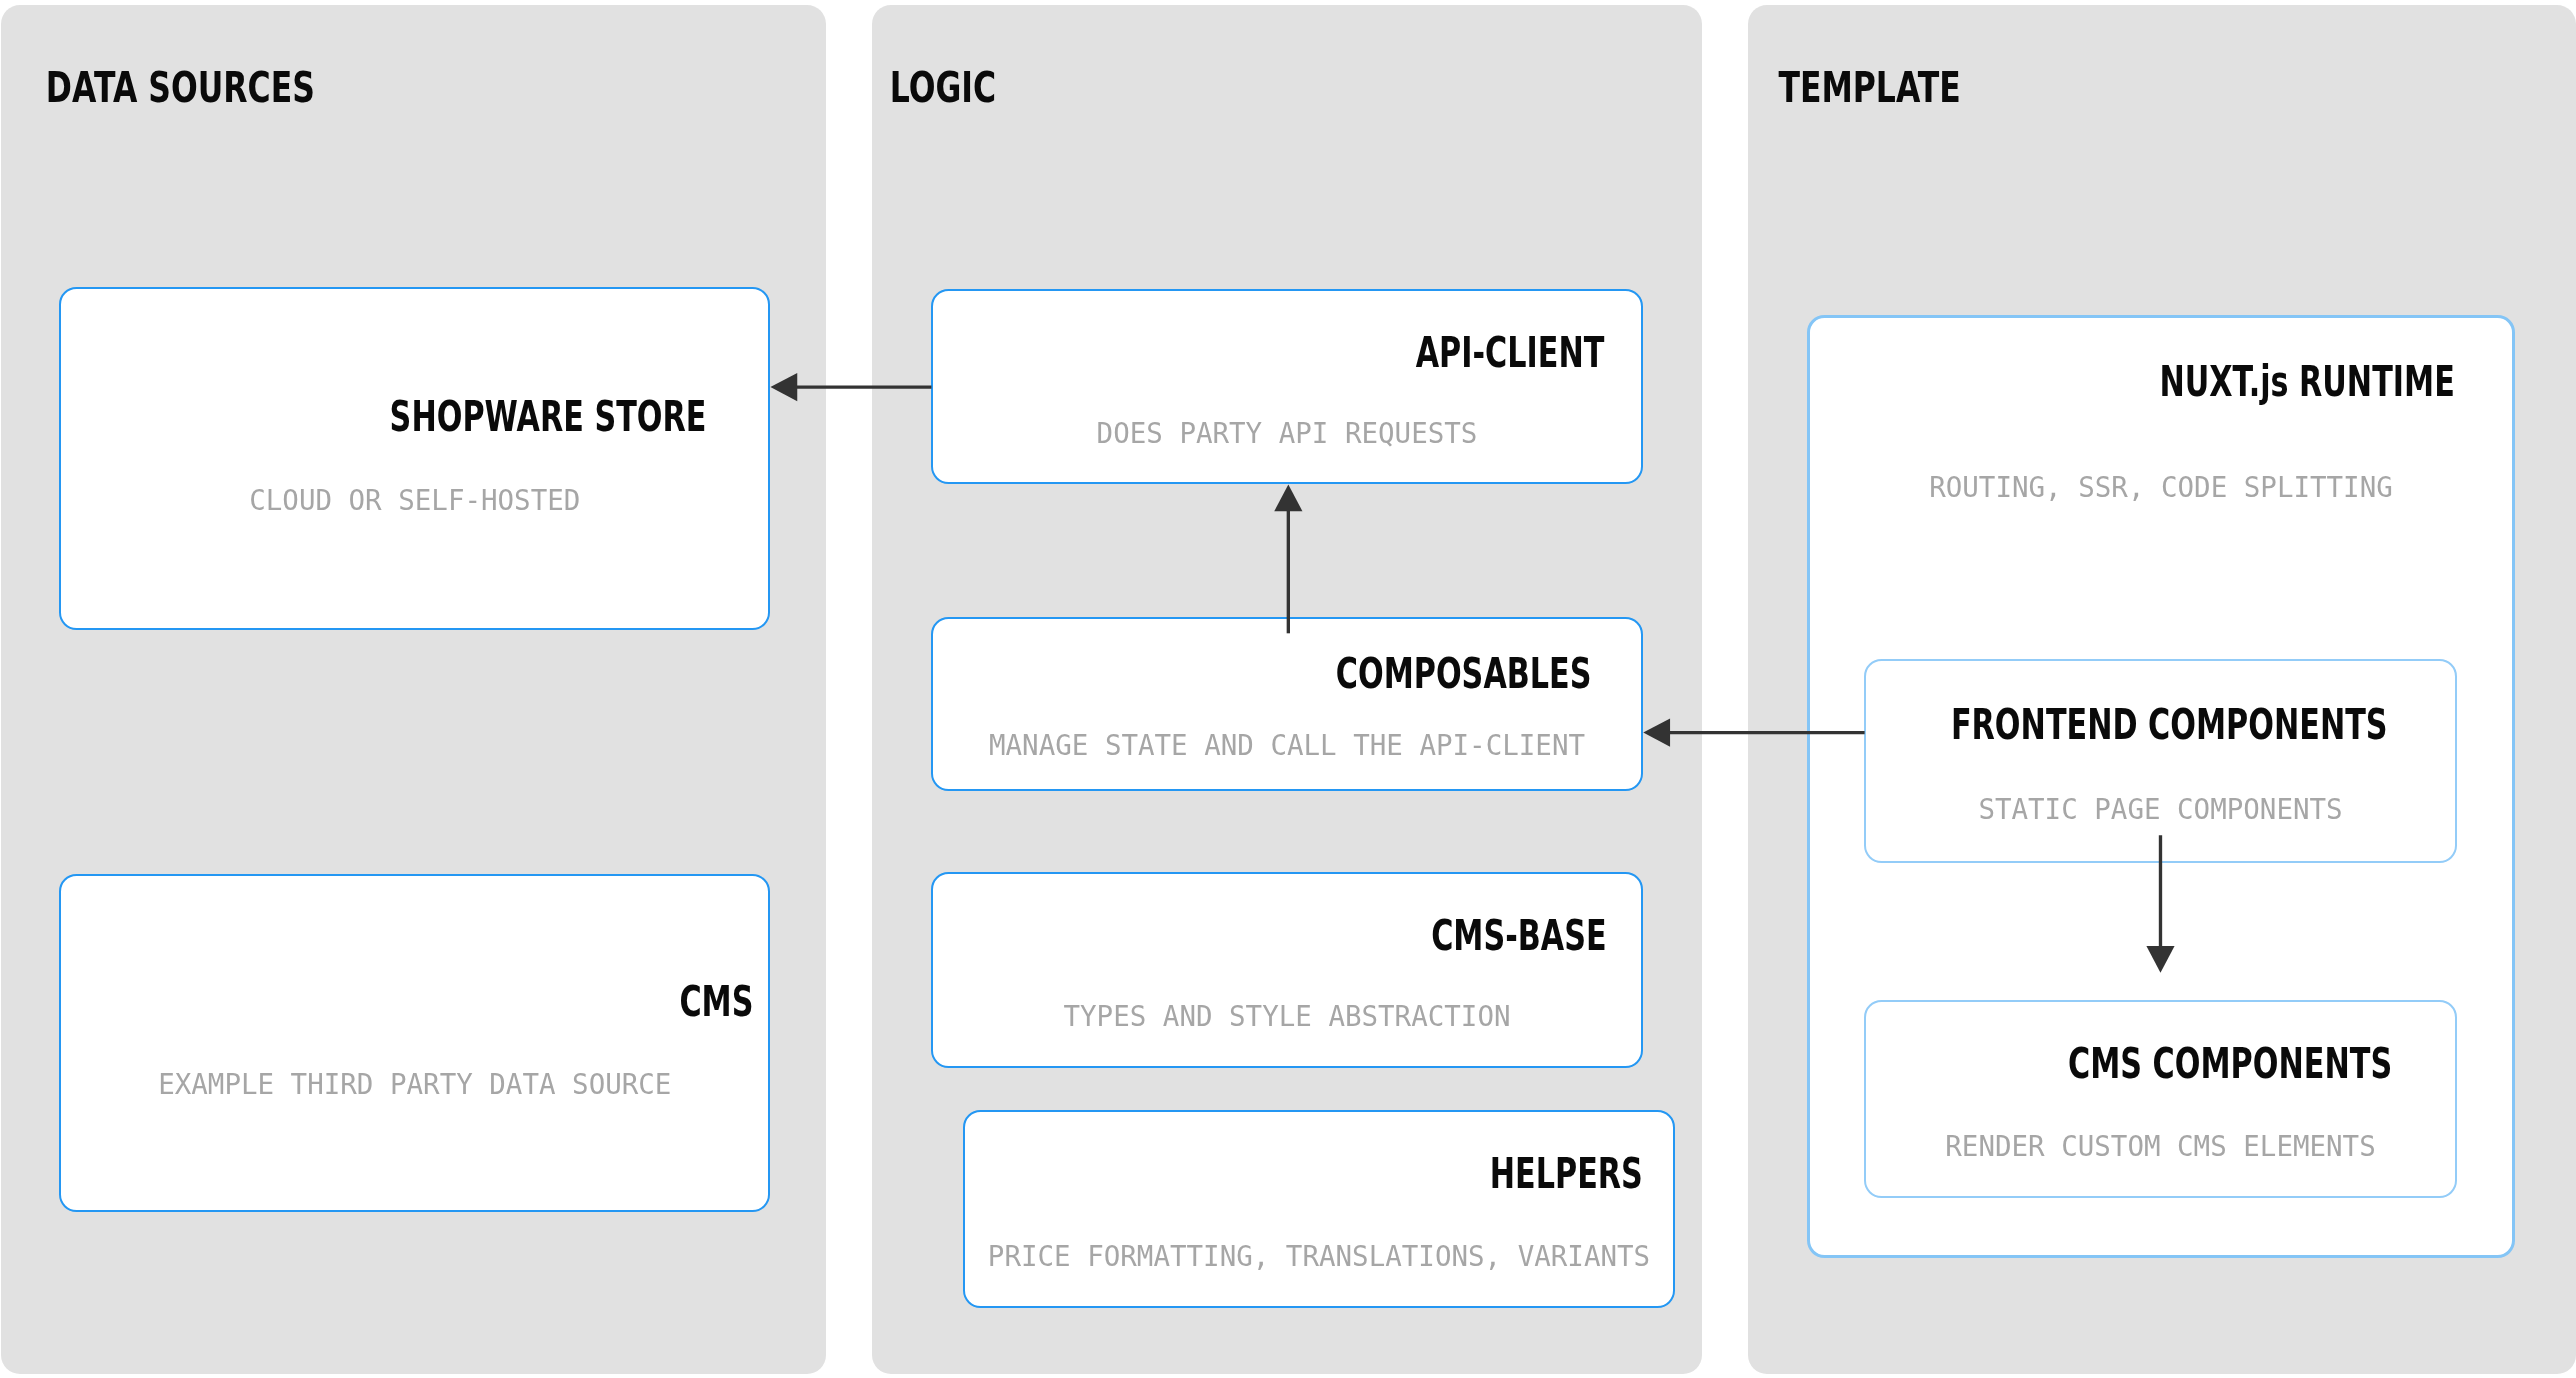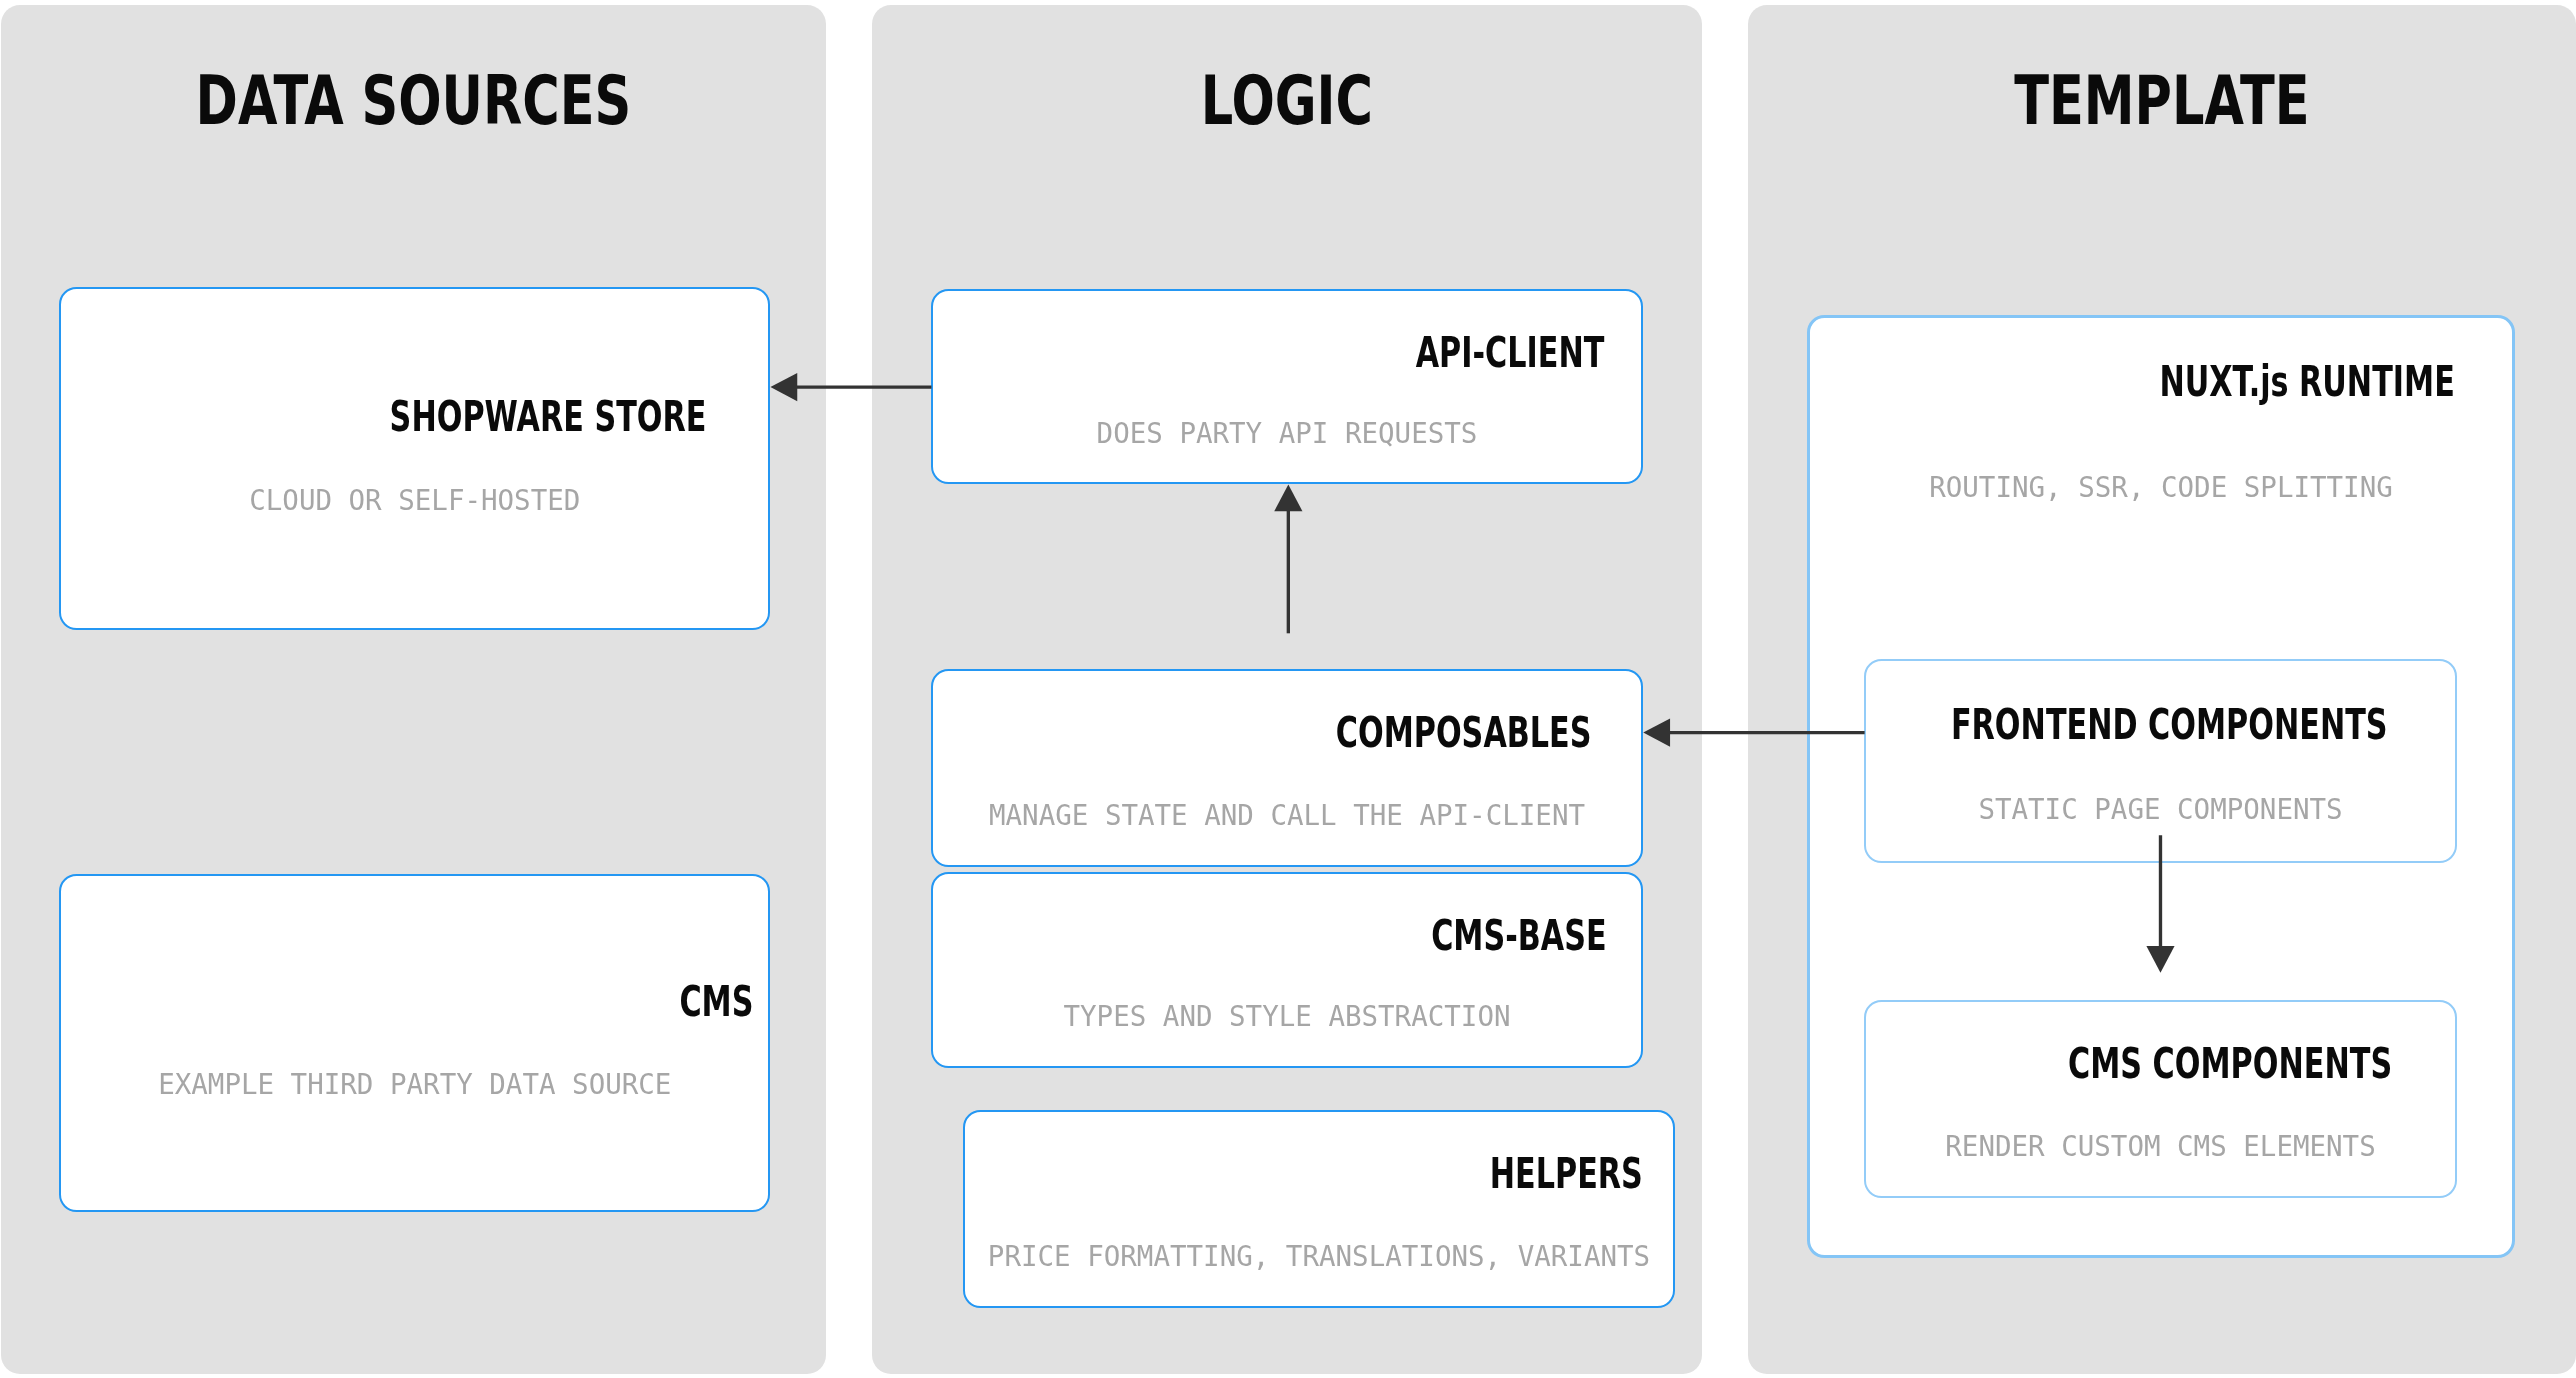--- a/index.html
+++ b/index.html
@@ -13,22 +13,22 @@
     --title:#0a0a0a;
     --subtitle:#a6a6a6;
   }
   *{margin:0;padding:0;box-sizing:border-box;}
   html,body{background:var(--bg);}
   body{width:2576px;height:1378px;position:relative;overflow:hidden;
        font-family:"DejaVu Sans","Liberation Sans",sans-serif;}
   .canvas{position:absolute;left:0;top:0;width:2576px;height:1378px;}
 
   .panel{position:absolute;background:var(--panel);border-radius:19px;}
-  .panel-header{position:absolute;top:62px;left:0;width:100%;text-align:center;
-    font-size:68px;font-weight:bold;color:var(--title);line-height:1;white-space:nowrap;}
+  .panel-header{position:absolute;top:62px;left:0;width:100%;
+    font-size:42px;font-weight:bold;color:var(--title);line-height:1;white-space:nowrap;}
   .squeeze{display:inline-block;transform:scaleX(0.75);transform-origin:center;}
 
   .box{position:absolute;background:var(--box-bg);border-radius:17.4px;}
   .b-strong{border:2.7px solid var(--border-strong);}
   .b-light{border:2.7px solid var(--border-light);}
   .b-container{border:3.4px solid var(--border-container);margin-top:28px;}
 
   .box-title{position:absolute;left:0;width:100%;text-align:right;
     font-size:42px;font-weight:bold;color:var(--title);line-height:1;
     transform:translateY(-50%);white-space:nowrap;}
@@ -73,21 +73,21 @@
   <div class="panel" style="left:872px;top:5.4px;width:830px;height:1369px;">
     <div class="panel-header">
       <span class="squeeze">LOGIC</span>
     </div>
     <div class="box b-strong t-short" style="left:59px;top:284px;width:712px;height:195px;">
       <div class="box-title">
         <span class="squeeze">API-CLIENT</span>
       </div>
       <div class="box-sub">DOES PARTY API REQUESTS</div>
     </div>
-    <div class="box b-strong t-short" style="left:59px;top:664px;width:712px;height:198px;">
+    <div class="box b-strong t-short" style="left:59px;top:612px;width:712px;height:174px;">
       <div class="box-title">
         <span class="squeeze">COMPOSABLES</span>
       </div>
       <div class="box-sub">MANAGE STATE AND CALL THE API-CLIENT</div>
     </div>
     <div class="box b-strong t-short" style="left:59px;top:867px;width:712px;height:196px;">
       <div class="box-title">
         <span class="squeeze">CMS-BASE</span>
       </div>
       <div class="box-sub">TYPES AND STYLE ABSTRACTION</div>

